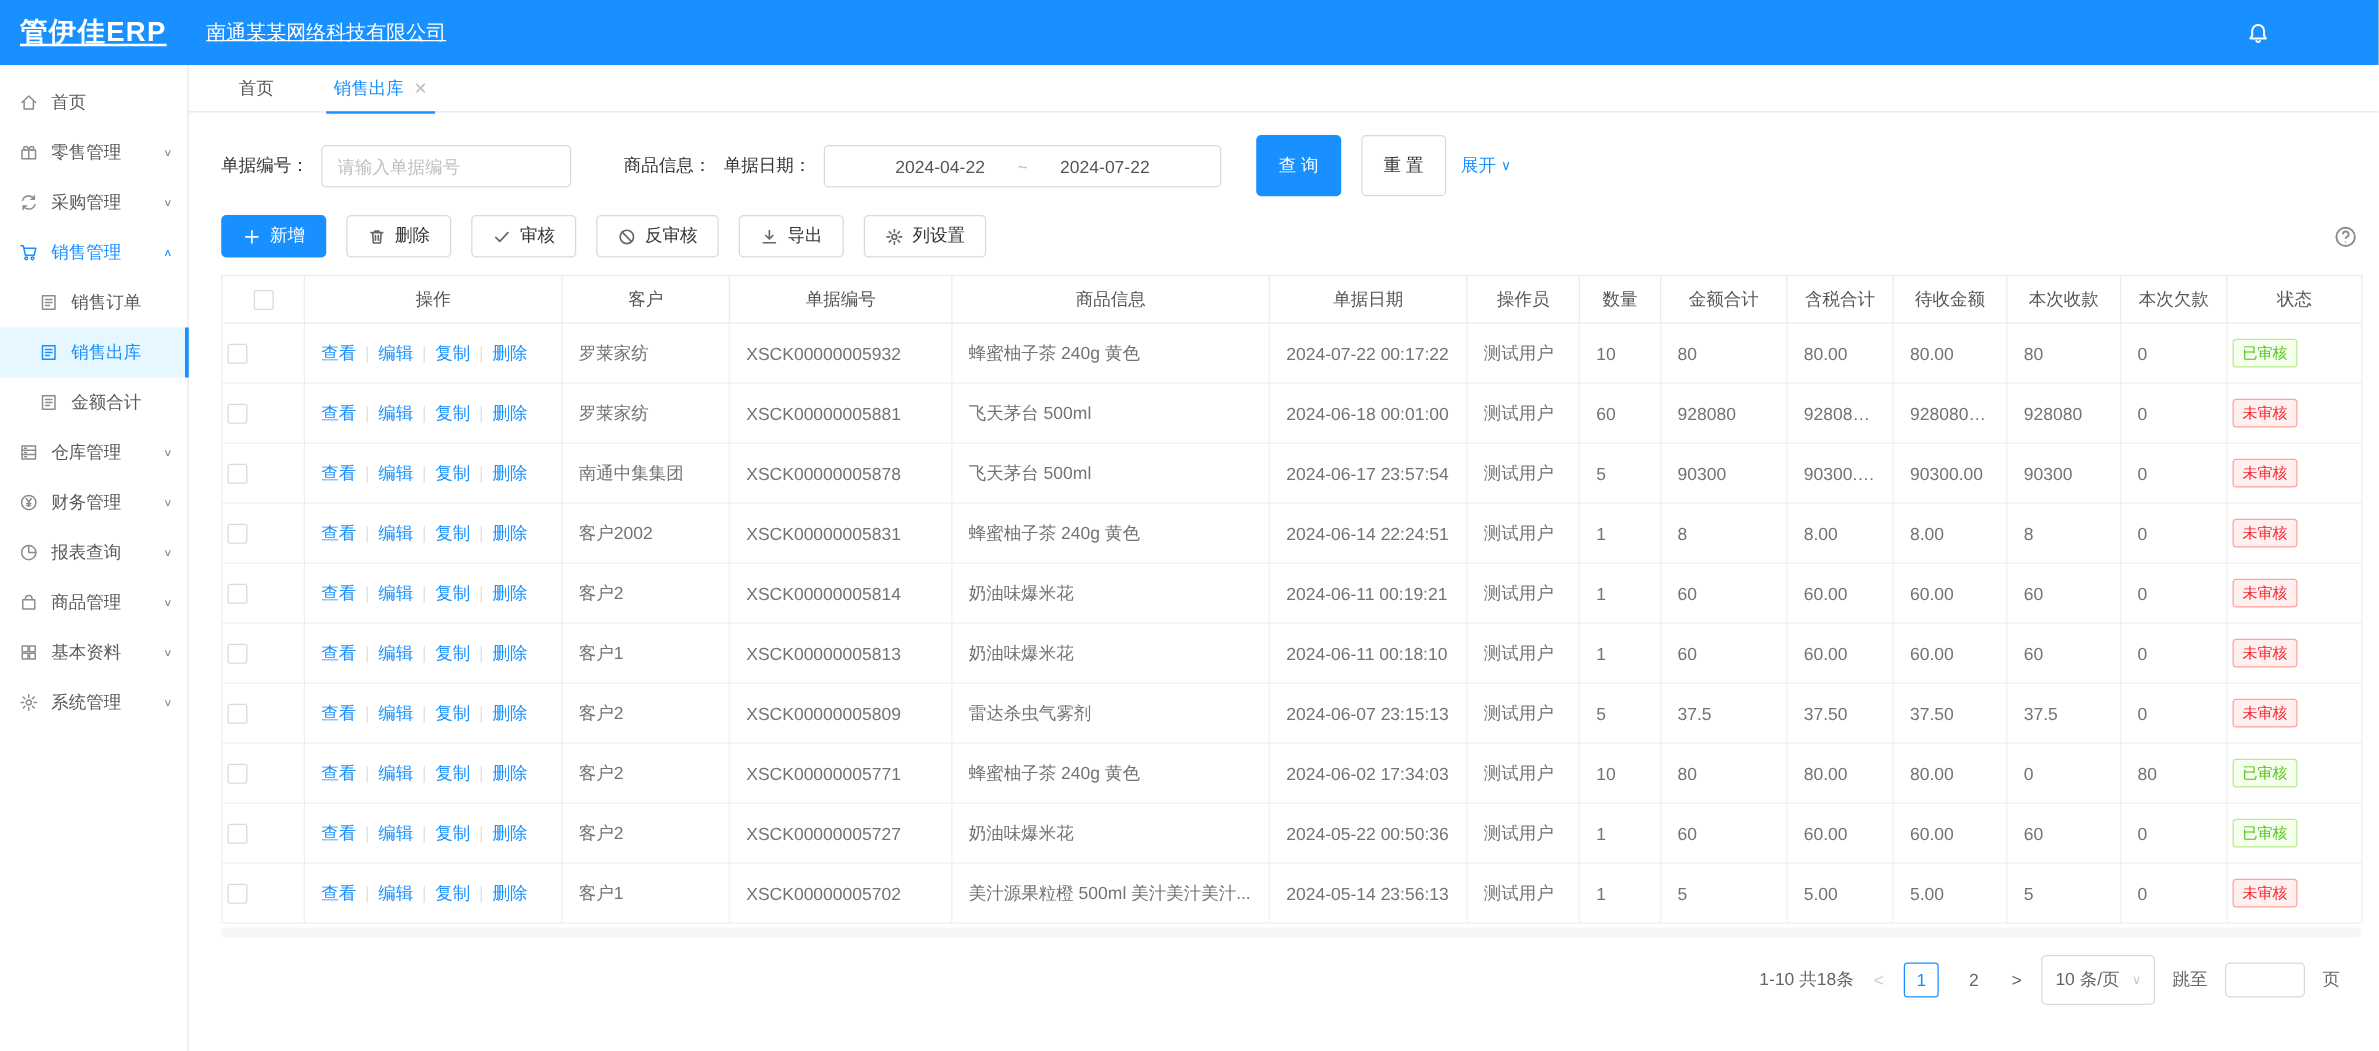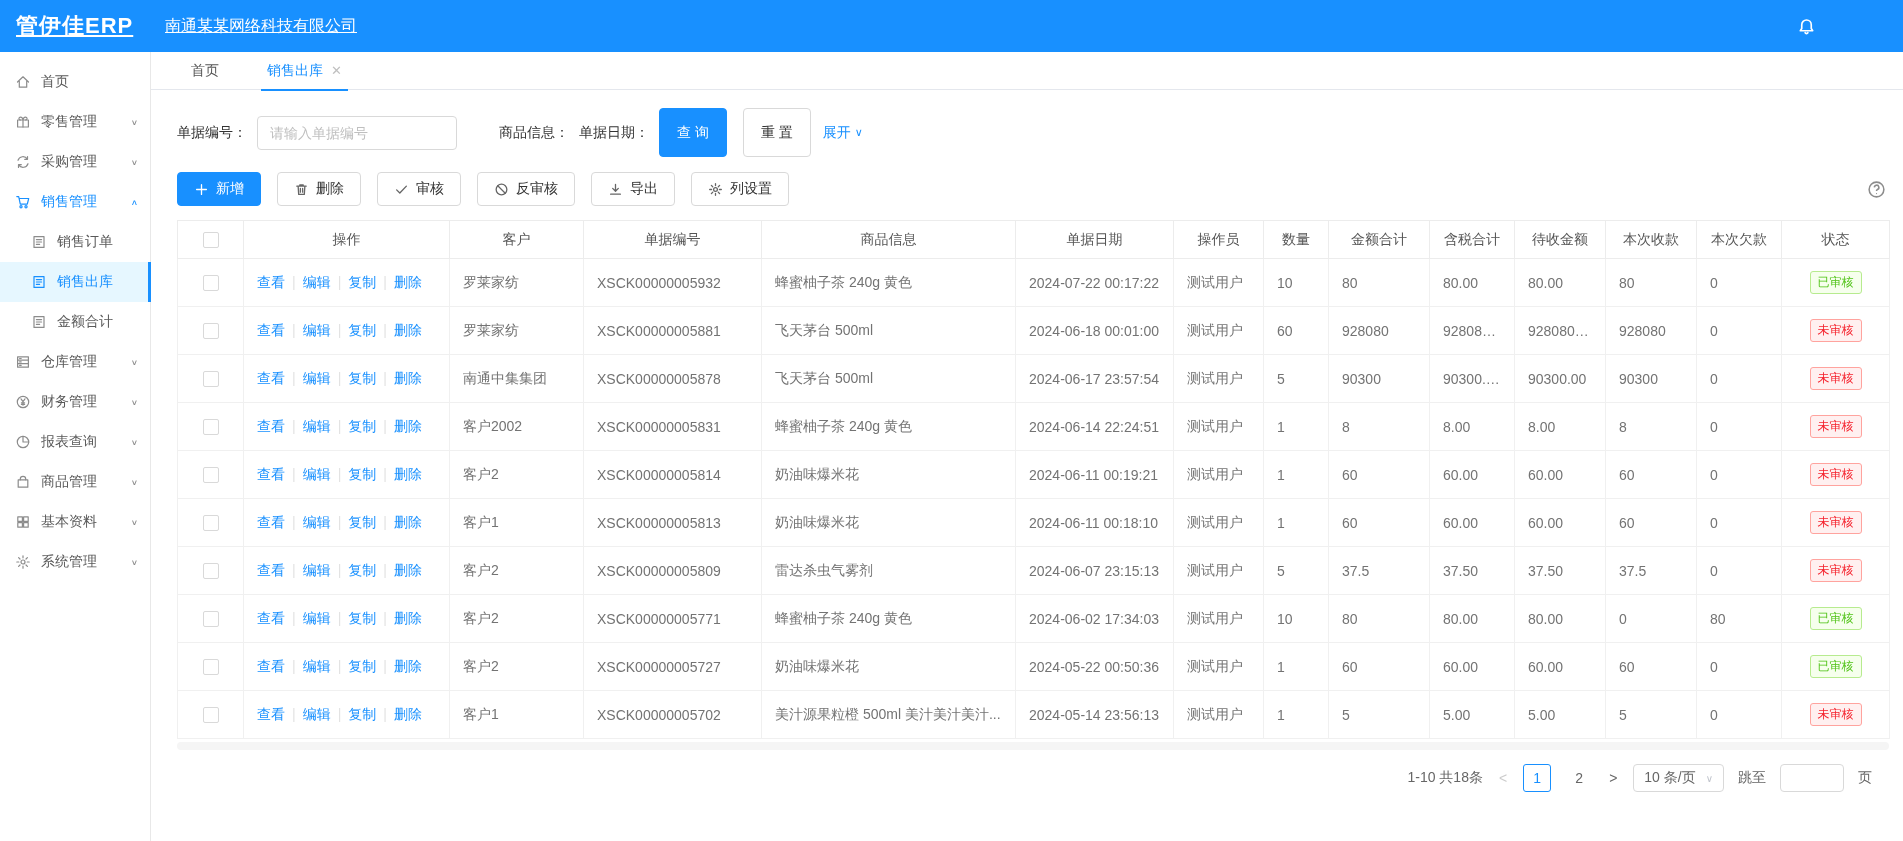--- a/index.html
+++ b/index.html
@@ -70,38 +70,38 @@
   .help-wrap svg { width:19px; height:19px; stroke:#8c8c8c; fill:none; stroke-width:1.3; }
 
   
   .grid { margin-top:14px; border-collapse:collapse; table-layout:fixed; width:1712px; }
   .grid th { height:38px; background:#fff; border:1px solid #ececec; color:#555; font-weight:normal;
     font-size:14px; padding:0 6px; overflow:hidden; white-space:nowrap; }
   .grid td { height:48px; border:1px solid #f0f0f0; color:#737373; font-size:14px; padding:0 13px;
     overflow:hidden; white-space:nowrap; text-overflow:ellipsis; }
   .cb { display:inline-block; width:16px; height:16px; border:1px solid #d9d9d9; border-radius:2px;
     background:#fff; vertical-align:middle; cursor:pointer; }
-  td.c-center { text-align:center; padding:0 4px; }
+  td.c-center { padding:0 4px; }
   .op-link { color:#1890ff; cursor:pointer; }
   .op-sep { color:#e3e3e3; margin:0 7px; }
   .badge { display:inline-block; padding:3px 7px; font-size:12px; border-radius:3px; line-height:1.2; }
   .badge.approved { color:#52c41a; background:#f6ffed; border:1px solid #b7eb8f; }
   .badge.unapproved { color:#f5222d; background:#fff0f0; border:1px solid #ffa39e; }
   .red-text { color:#f5222d; }
 
   .h-scrollbar { width:1712px; height:8px; background:#f5f5f5; border-radius:4px; margin-top:3px; cursor:pointer; }
 
   
   .pagination { display:flex; align-items:center; justify-content:flex-end; gap:14px; margin-top:14px;
     color:#666; padding-right:18px; }
   .pg-arrow { font-size:14px; cursor:pointer; padding:0 2px; }
   .pg-arrow.disabled { color:#ccc; }
   .pg-num { min-width:28px; height:28px; display:flex; align-items:center; justify-content:center; cursor:pointer; }
   .pg-num.current { border:1px solid #1890ff; color:#1890ff; border-radius:3px; }
-  .pg-size { height:28px; border:1px solid #d9d9d9; border-radius:4px; display:flex; align-items:center;
+  .pg-size { height:40px; border:1px solid #d9d9d9; border-radius:4px; display:flex; align-items:center;
     gap:10px; padding:0 10px; color:#666; cursor:pointer; }
   .pg-size .chev { color:#c0c4cc; font-size:10px; }
   .jump-input { width:64px; height:28px; border:1px solid #d9d9d9; border-radius:4px; outline:none; padding:0 6px; }
 </style>
 </head>
 <body>
 
 <div class="top-header">
   <div class="logo">管伊佳ERP</div>
   <div class="company">南通某某网络科技有限公司</div>
@@ -287,20 +287,25 @@
       </div>
     </div>
 
     <div class="content">
 
       <div class="filters">
         <span class="f-label">单据编号：</span>
         <input class="f-input" id="bill-no-input" placeholder="请输入单据编号" style="">
         <span class="f-label">商品信息：</span>
         <span class="f-label">单据日期：</span>
+        <div class="date-range">
+          <span>2024-04-22</span>
+          <span style="color:#bfbfbf;">~</span>
+          <span>2024-07-22</span>
+        </div>
         <button class="btn primary" id="search-btn">查 询</button>
         <button class="btn" id="reset-btn">重 置</button>
         <span class="expand-link">
           <span>展开</span>
           <span class="chev">∨</span>
         </span>
       </div>
 
       <div class="toolbar">
         <span id="toolbar-buttons" style="display:flex;gap:16px;">

